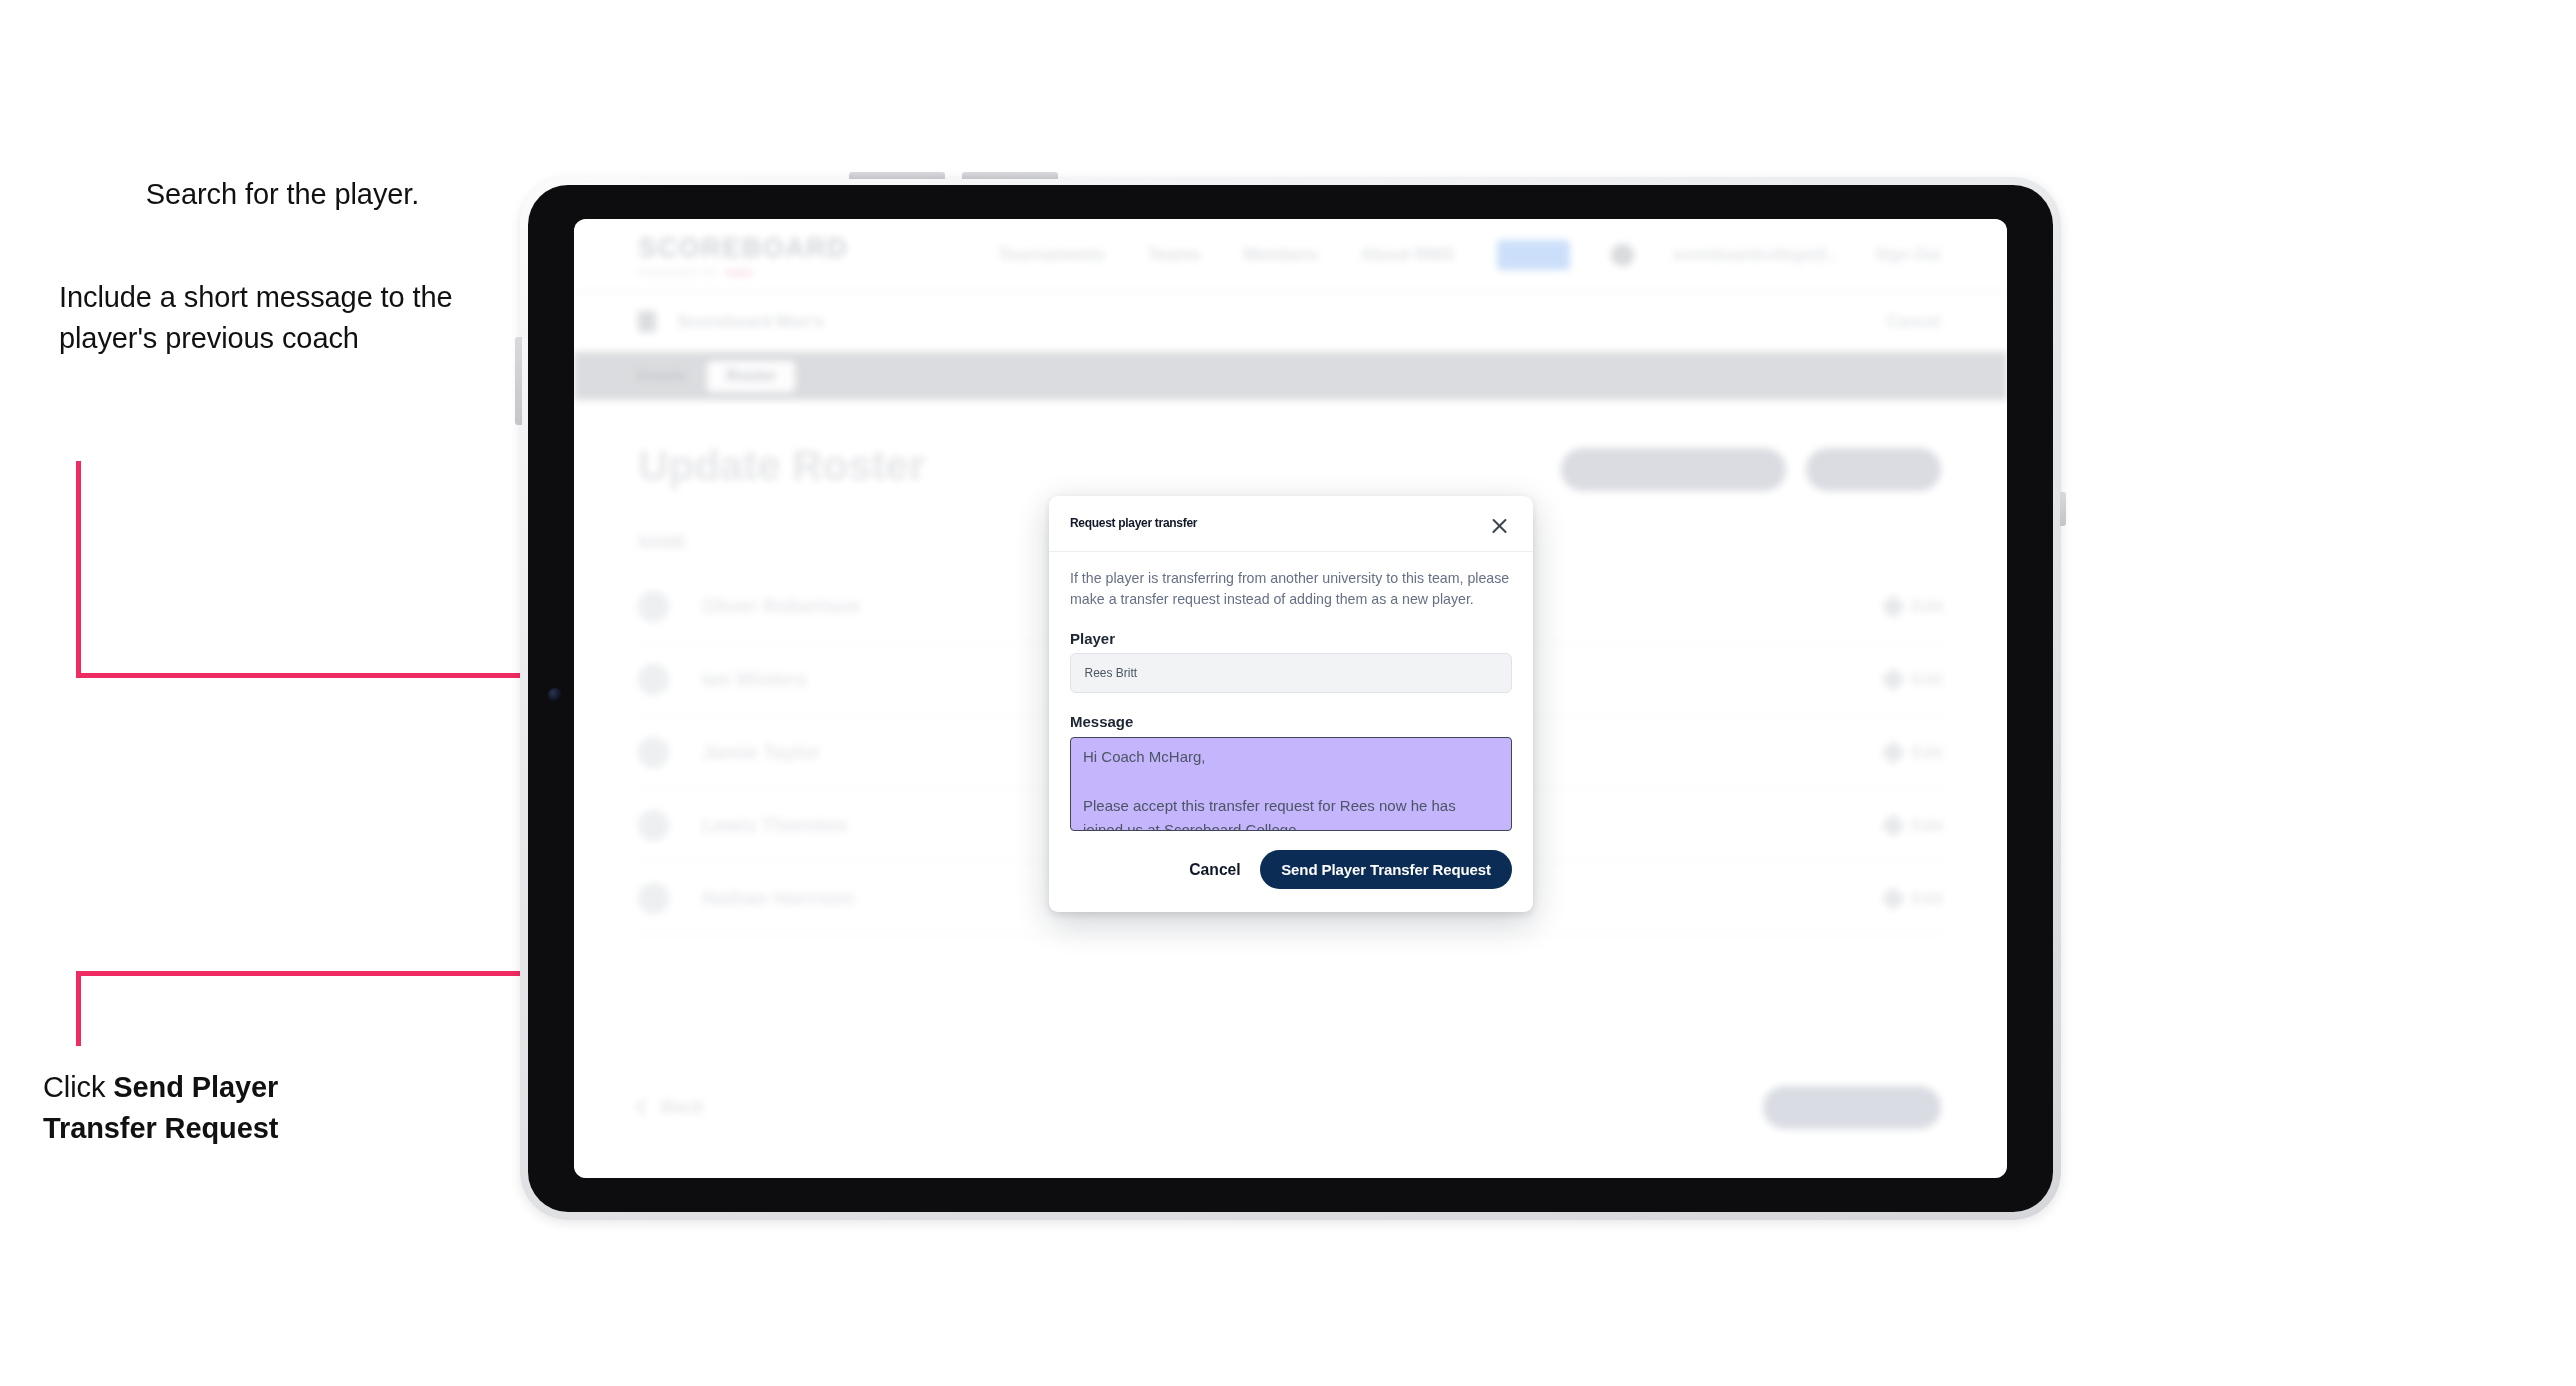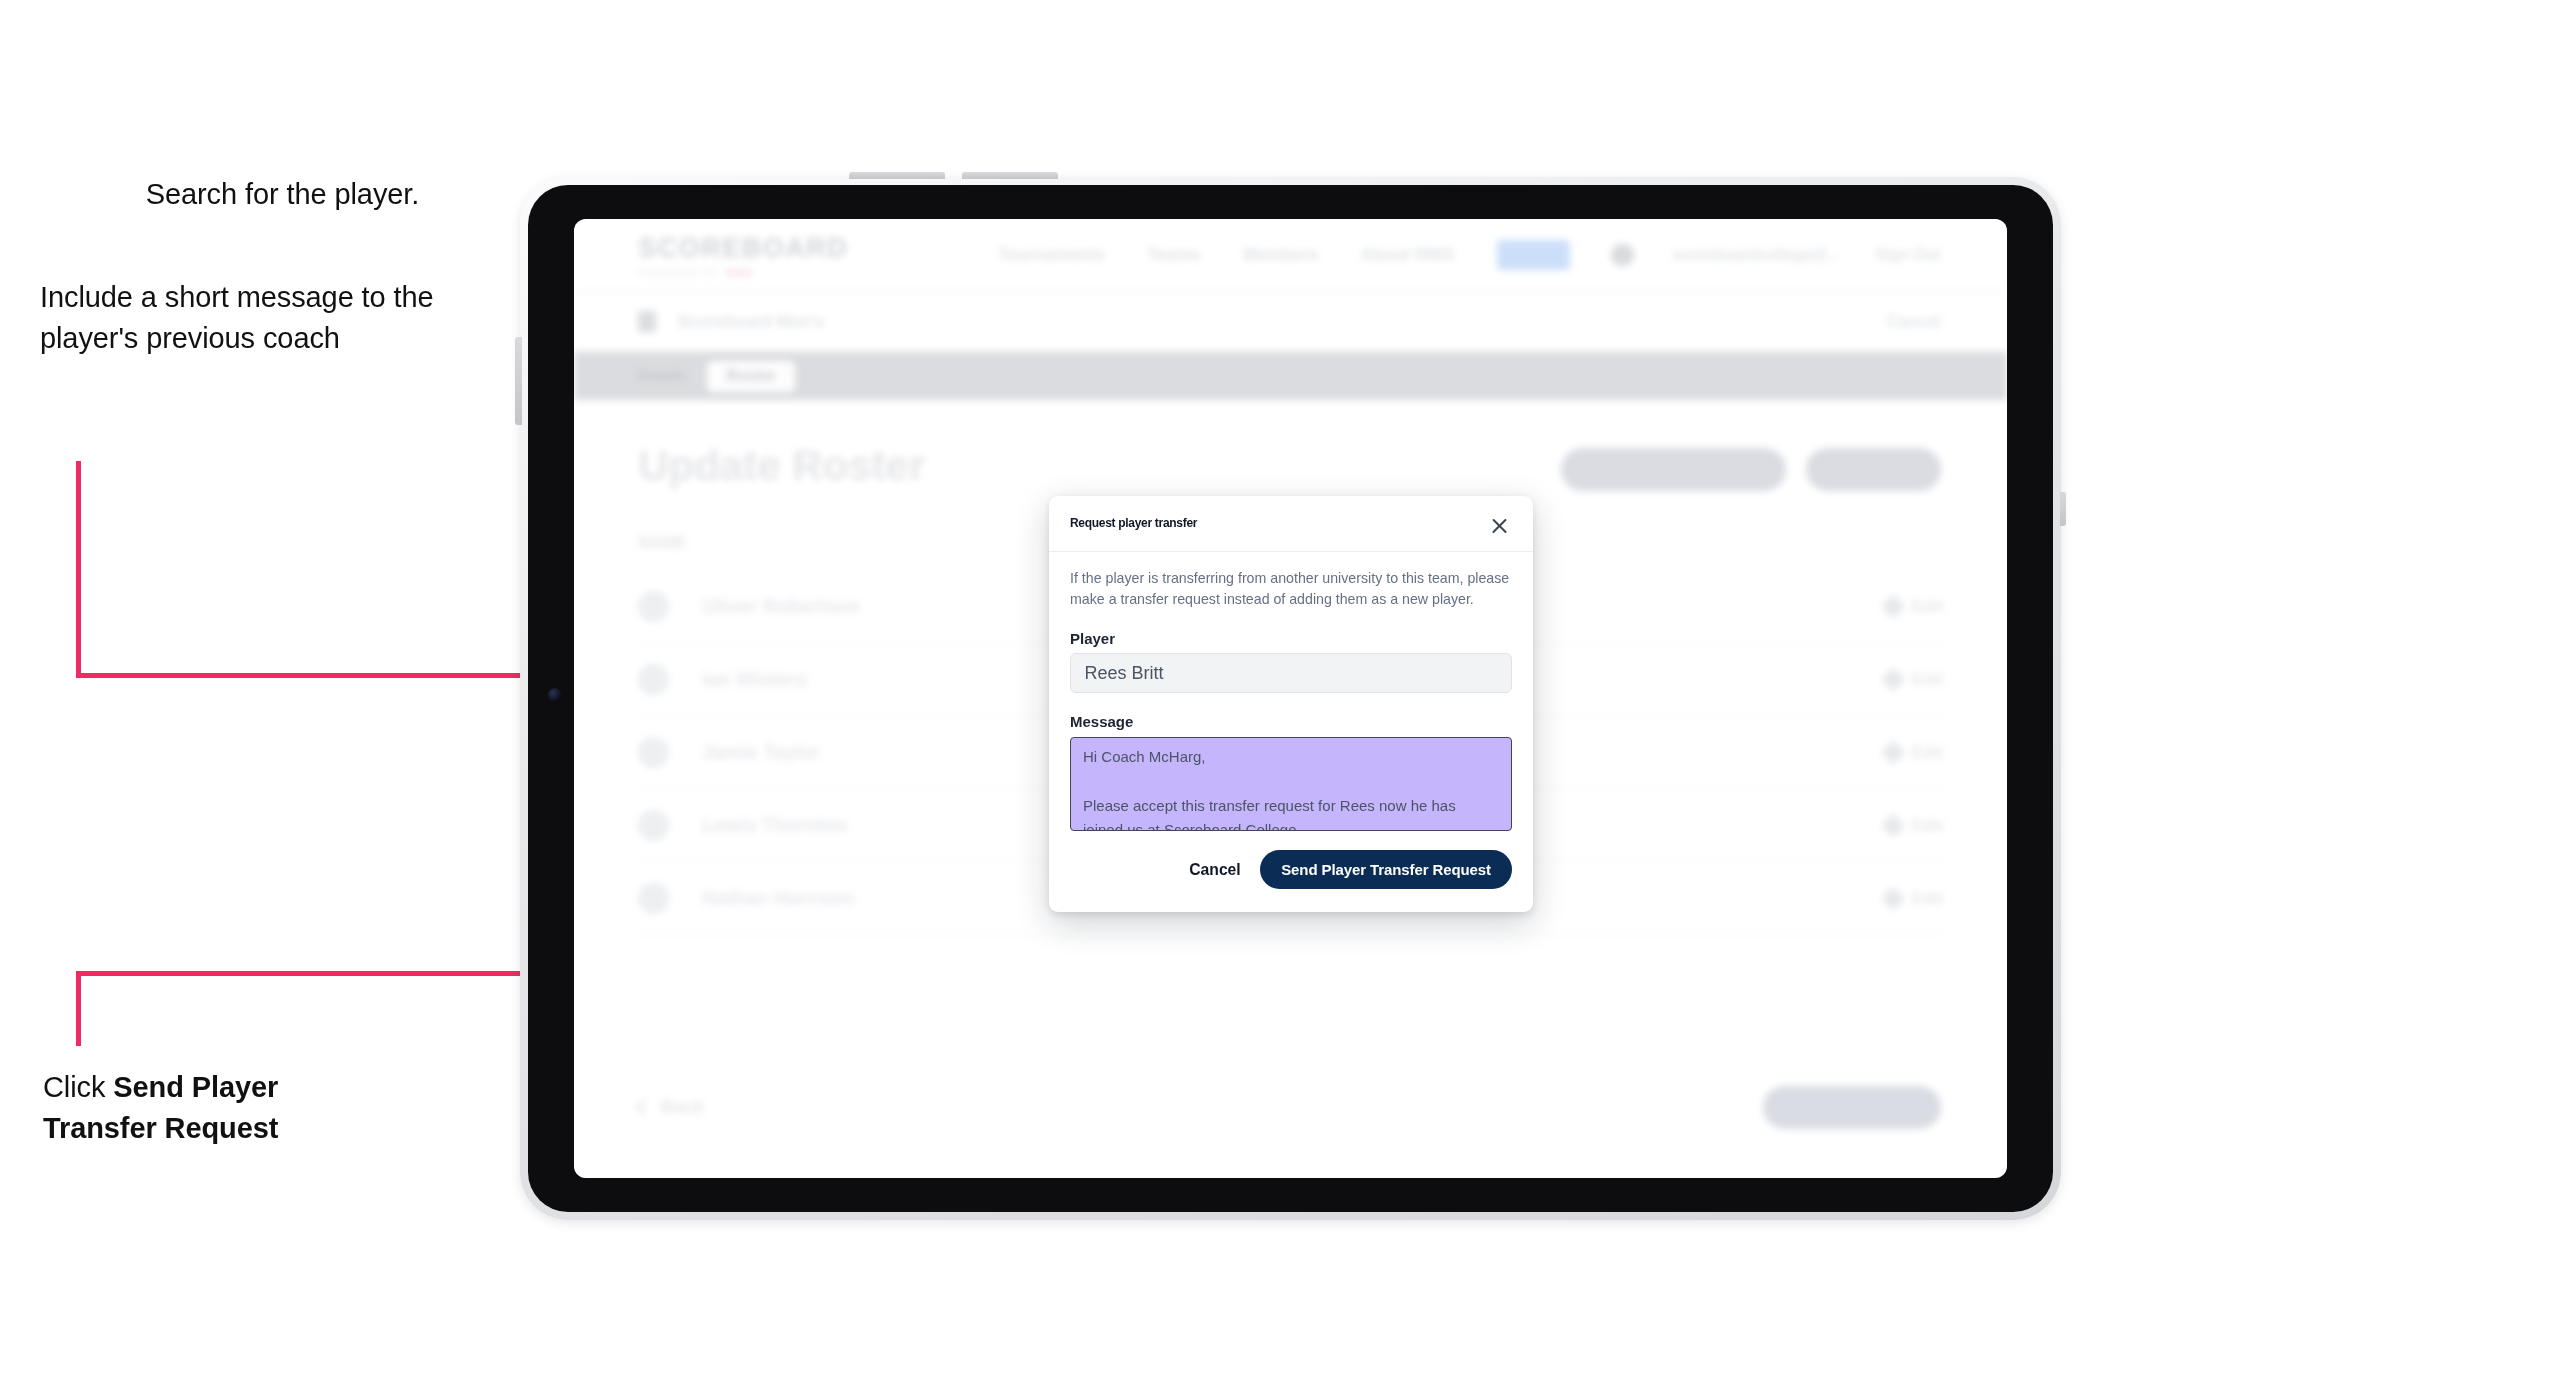--- a/index.html
+++ b/index.html
@@ -16,21 +16,21 @@
   
   .anno-text {
     position: absolute;
     color: #111111;
     font-size: 29px;
     line-height: 1.42;
     letter-spacing: -0.1px;
     font-weight: 400;
   }
   #anno-1 { left: 43px; top: 174px; width: 479px; text-align: center; }
-  #anno-2 { left: 40px; top: 277px; width: 449px; }
+  #anno-2 { left: 59px; top: 277px; width: 449px; }
   #anno-3 { left: 43px; top: 1067px; width: 352px; }
   .anno-strong { font-weight: 700; }
 
   
   .pink-line { position: absolute; background: #ee2b63; }
   .arrow-head {
     position: absolute;
     width: 0; height: 0;
   }
   
@@ -184,21 +184,21 @@
   .field-label {
     font-size: 15px; font-weight: 700; color: #1d2533;
     margin-top: 19.5px; margin-bottom: 6.7px; display: block;
   }
   #player-input {
     width: 100%; height: 40px;
     background: #f2f3f5;
     border: 0.7px solid #dfe2e7;
     border-radius: 6px;
     padding: 0 13.5px;
-    font-size: 18px; color: #4b5563;
+    font-size: 12px; color: #4b5563;
     font-family: "Liberation Sans", sans-serif;
     outline: none;
   }
   #message-input {
     width: 100%; height: 94px;
     background: #c4b5fd;
     border: 0.7px solid #3f4654;
     border-radius: 4px;
     padding: 7.5px 12px;
     font-size: 15px; line-height: 1.62; color: #4b5563;

